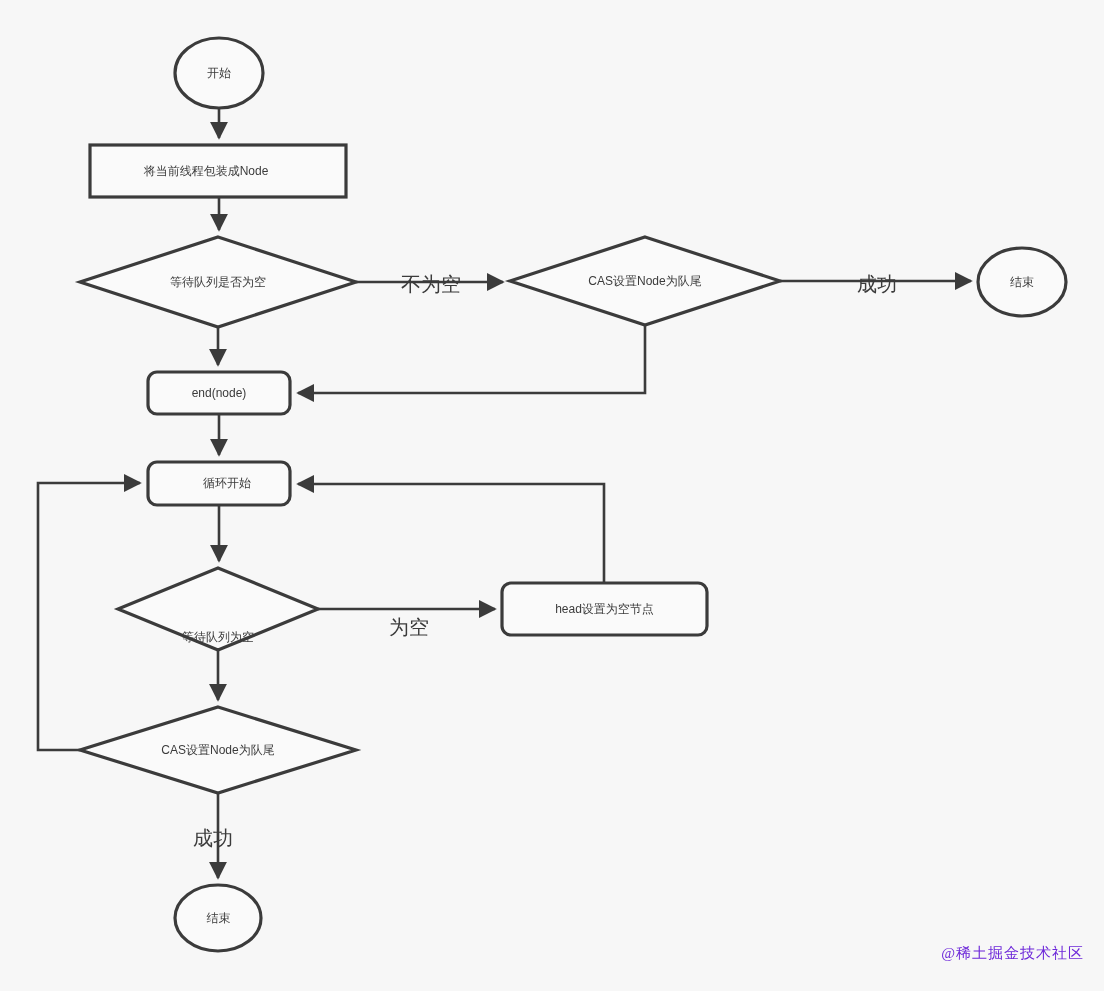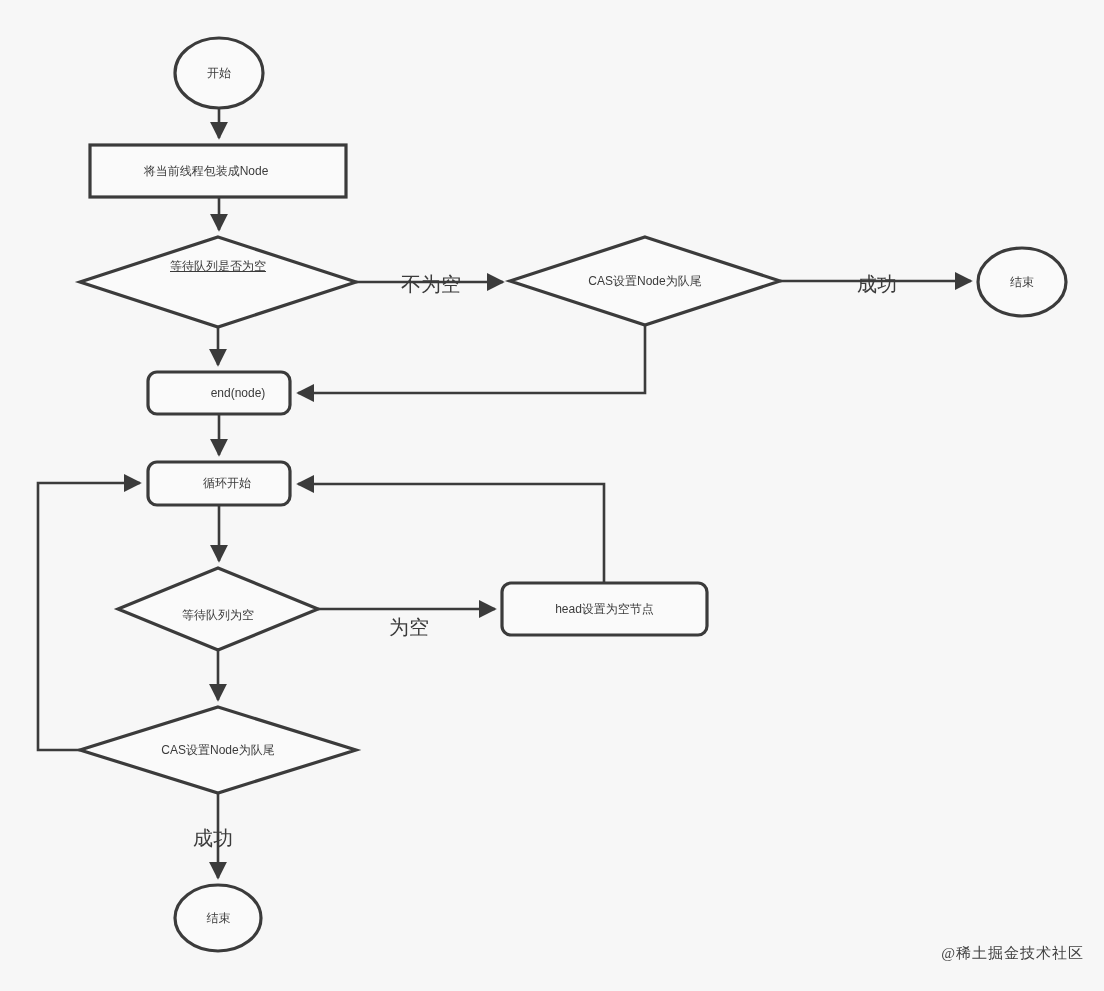--- a/index.html
+++ b/index.html
@@ -21,21 +21,21 @@
   }
   .edge-label{
     position:absolute;
     color:#3b3b3b;
     font-size:20px;
     white-space:nowrap;
   }
   .watermark{
     position:absolute;
     right:20px;bottom:28px;
-    color:#404040;
+    color:#6d28d9;
     font-size:15px;
     letter-spacing:1px;
     font-family:"Liberation Serif","DejaVu Serif",serif;
   }
 </style>
 </head>
 <body>
 
 <svg id="canvas" viewBox="0 0 1104 991" xmlns="http://www.w3.org/2000/svg">
   <defs>
@@ -94,31 +94,31 @@
     <path d="M 80 750 L 38 750 L 38 483 L 140 483" marker-end="url(#arrow)"></path>
 
     <path d="M 218 793 L 218 878" marker-end="url(#arrow)"></path>
   </g>
 </svg>
 
 <div class="node-label" style="left:175px;top:38px;width:88px;height:70px;">开始</div>
 
 <div class="node-label" style="left:90px;top:145px;width:232px;height:52px;">将当前线程包装成Node</div>
 
-<div class="node-label" style="left:80px;top:221px;width:276px;height:90px;text-decoration:underline;">等待队列是否为空</div>
+<div class="node-label" style="left:80px;top:237px;width:276px;height:90px;">等待队列是否为空</div>
 
 <div class="node-label" style="left:510px;top:237px;width:270px;height:88px;">CAS设置Node为队尾</div>
 
 <div class="node-label" style="left:978px;top:248px;width:88px;height:68px;">结束</div>
 
-<div class="node-label" style="left:148px;top:372px;width:142px;height:42px;padding-left:19px;">end(node)</div>
+<div class="node-label" style="left:148px;top:372px;width:142px;height:42px;">end(node)</div>
 
 <div class="node-label" style="left:148px;top:462px;width:158px;height:43px;">循环开始</div>
 
-<div class="node-label" style="left:118px;top:574px;width:200px;height:82px;">等待队列为空</div>
+<div class="node-label" style="left:118px;top:596px;width:200px;height:82px;">等待队列为空</div>
 
 <div class="node-label" style="left:502px;top:583px;width:205px;height:52px;">head设置为空节点</div>
 
 <div class="node-label" style="left:80px;top:707px;width:276px;height:86px;">CAS设置Node为队尾</div>
 
 <div class="node-label" style="left:175px;top:885px;width:87px;height:67px;">结束</div>
 
 <div class="edge-label" style="left:401px;top:271px;">不为空</div>
 
 <div class="edge-label" style="left:857px;top:271px;">成功</div>

